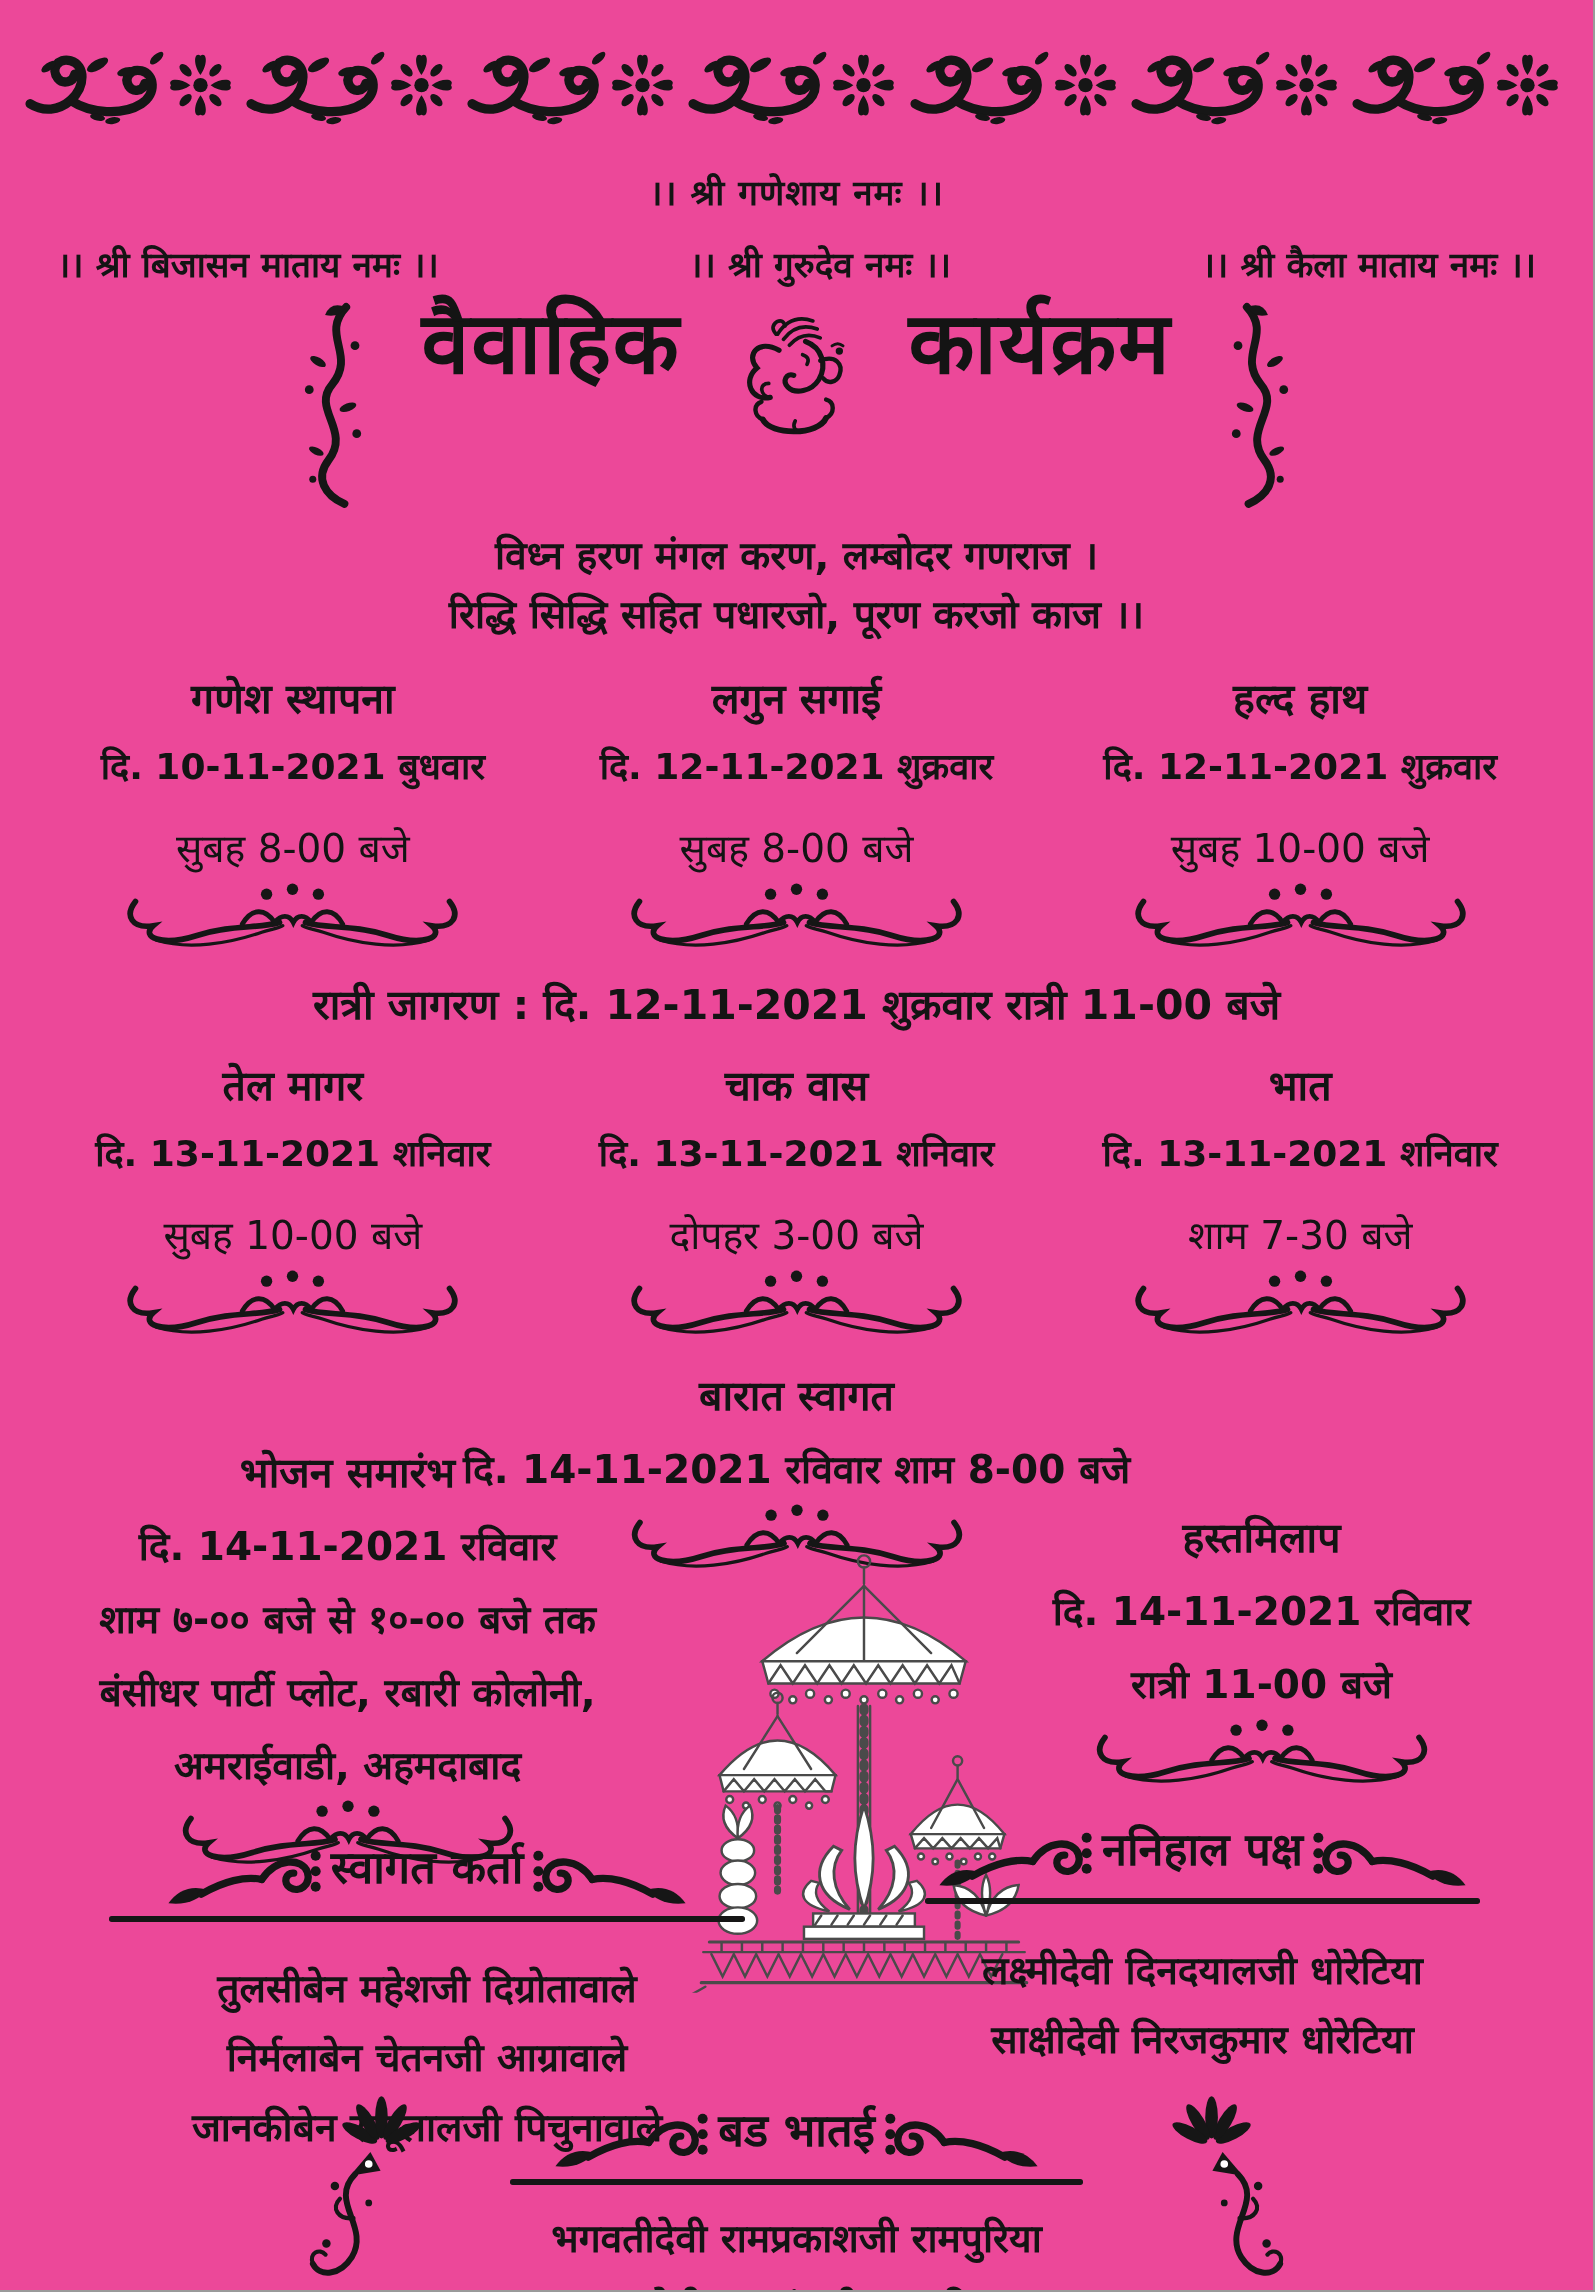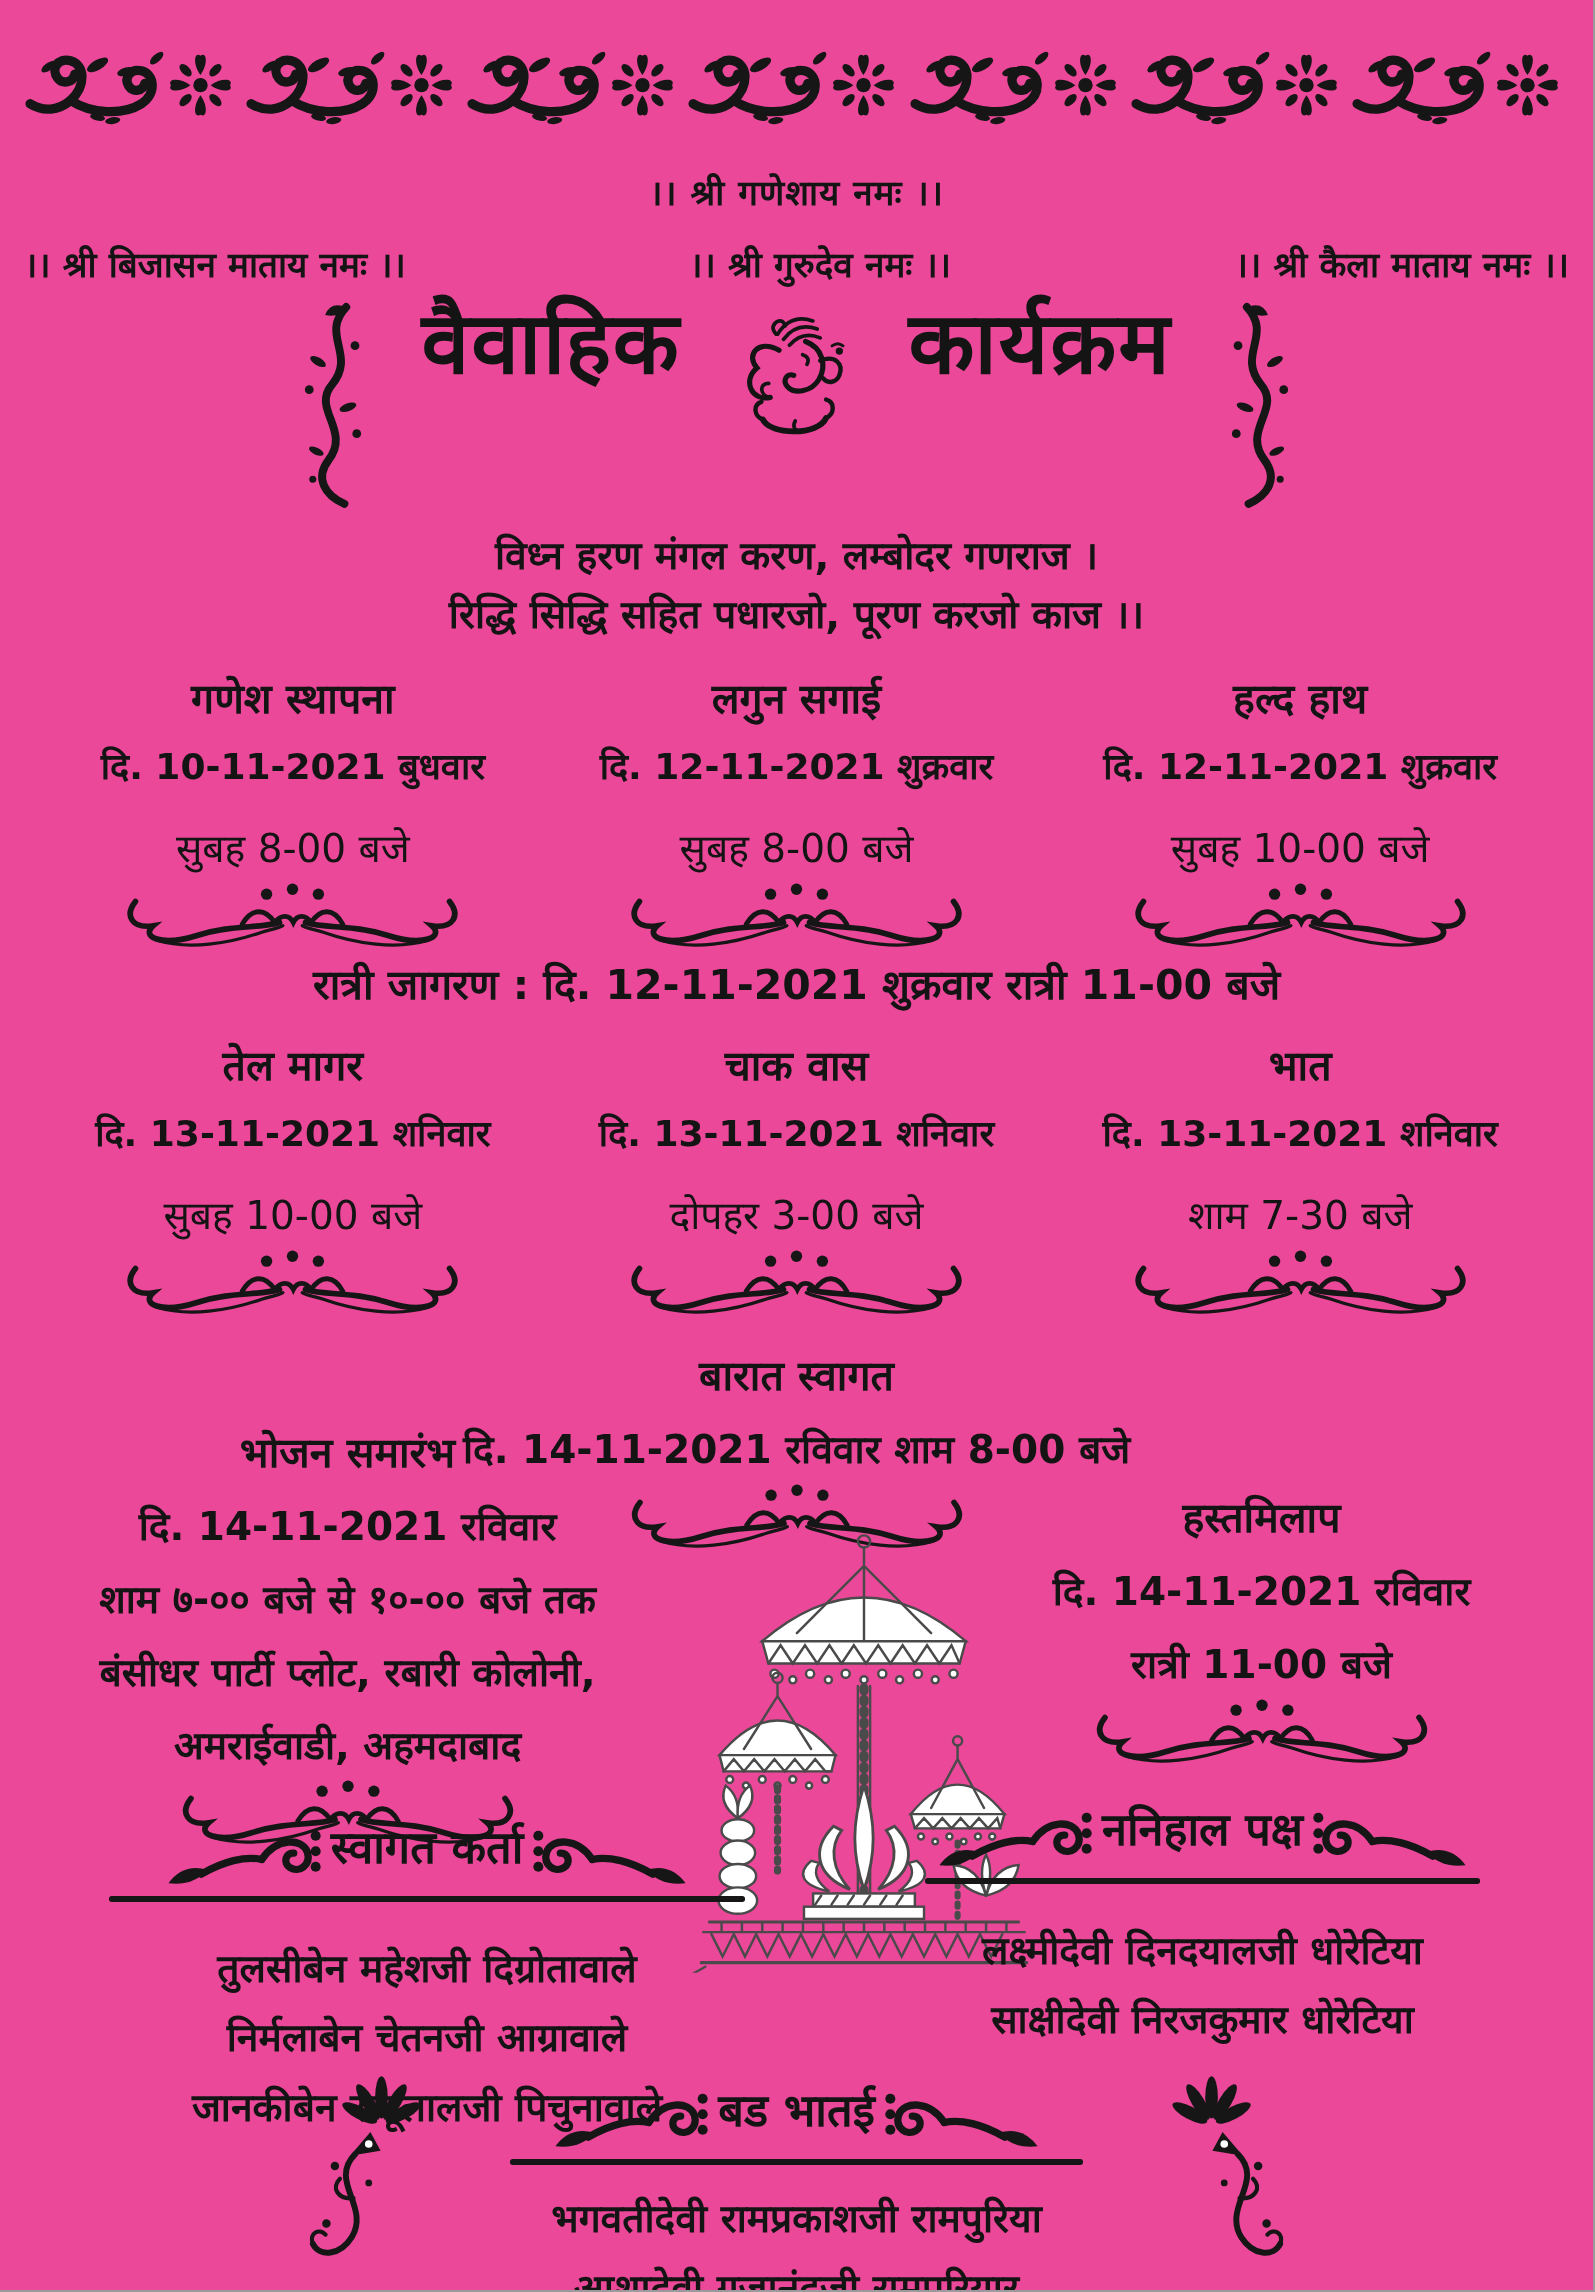--- a/index.html
+++ b/index.html
@@ -9,36 +9,36 @@
     font-family:"DejaVu Sans","Liberation Sans",sans-serif;
     border-right:3.6px solid #9a9a9a; border-bottom:3.6px solid #9a9a9a;
     box-sizing:border-box;
   }
   .defs{position:absolute;width:0;height:0;overflow:hidden}
   
   .border-band{display:flex;justify-content:space-between;margin:30px 23px 0;height:115px}
   .border-band svg{width:220px;height:107px;flex:0 0 auto}
   
   .inv-top{text-align:center;font-size:35px;font-weight:700;margin-top:23px;letter-spacing:0.9px}
-  .inv-row{display:flex;justify-content:space-between;padding:0 24px;margin-top:25px;font-size:35px;font-weight:700}
+  .inv-row{display:flex;justify-content:space-between;padding:0 57px;margin-top:25px;font-size:35px;font-weight:700}
   
   .title-row{display:flex;align-items:flex-start;justify-content:center;gap:46px;margin-top:12.5px;height:226px}
   .title-word{font-size:86px;font-weight:800;letter-spacing:1.8px;line-height:1}
   .vine{width:86px;height:211px}
   .vine.r{transform:scaleX(-1)}
   .ganesh{width:125px;height:158px;margin:0 5.4px}
   .verse{text-align:center;font-size:39px;font-weight:600;line-height:1.5;margin-top:1.8px}
   
   .events-row{display:grid;grid-template-columns:1fr 1fr 1fr;padding:0 41px;margin-top:25px}
   .event{text-align:center}
   .ev-name{font-size:41px;font-weight:700}
   .ev-date{font-size:36px;font-weight:700;margin-top:16px}
   .ev-time{font-size:39px;font-weight:400;margin-top:30px}
   .divider{width:383px;height:68px;margin:9px auto 0;display:block}
-  .night-line{text-align:center;font-size:41px;font-weight:700;margin-top:5px}
+  .night-line{text-align:center;font-size:41px;font-weight:700;margin-top:25px}
   
   .zone-mid{position:relative;height:971px;margin-top:12.5px}
   .abs{position:absolute;text-align:center}
   .sec-title{font-size:41px;font-weight:700}
   .sec-line{font-size:39px;font-weight:700;margin-top:19.7px}
   .sec-line.venue{font-weight:600}
   .mandap{width:376px;height:448px}
   
   .fancy-head{display:flex;align-items:flex-start;justify-content:center;position:relative;height:90px}
   .fancy-head .hc{width:159px;height:77px;flex:0 0 auto}

